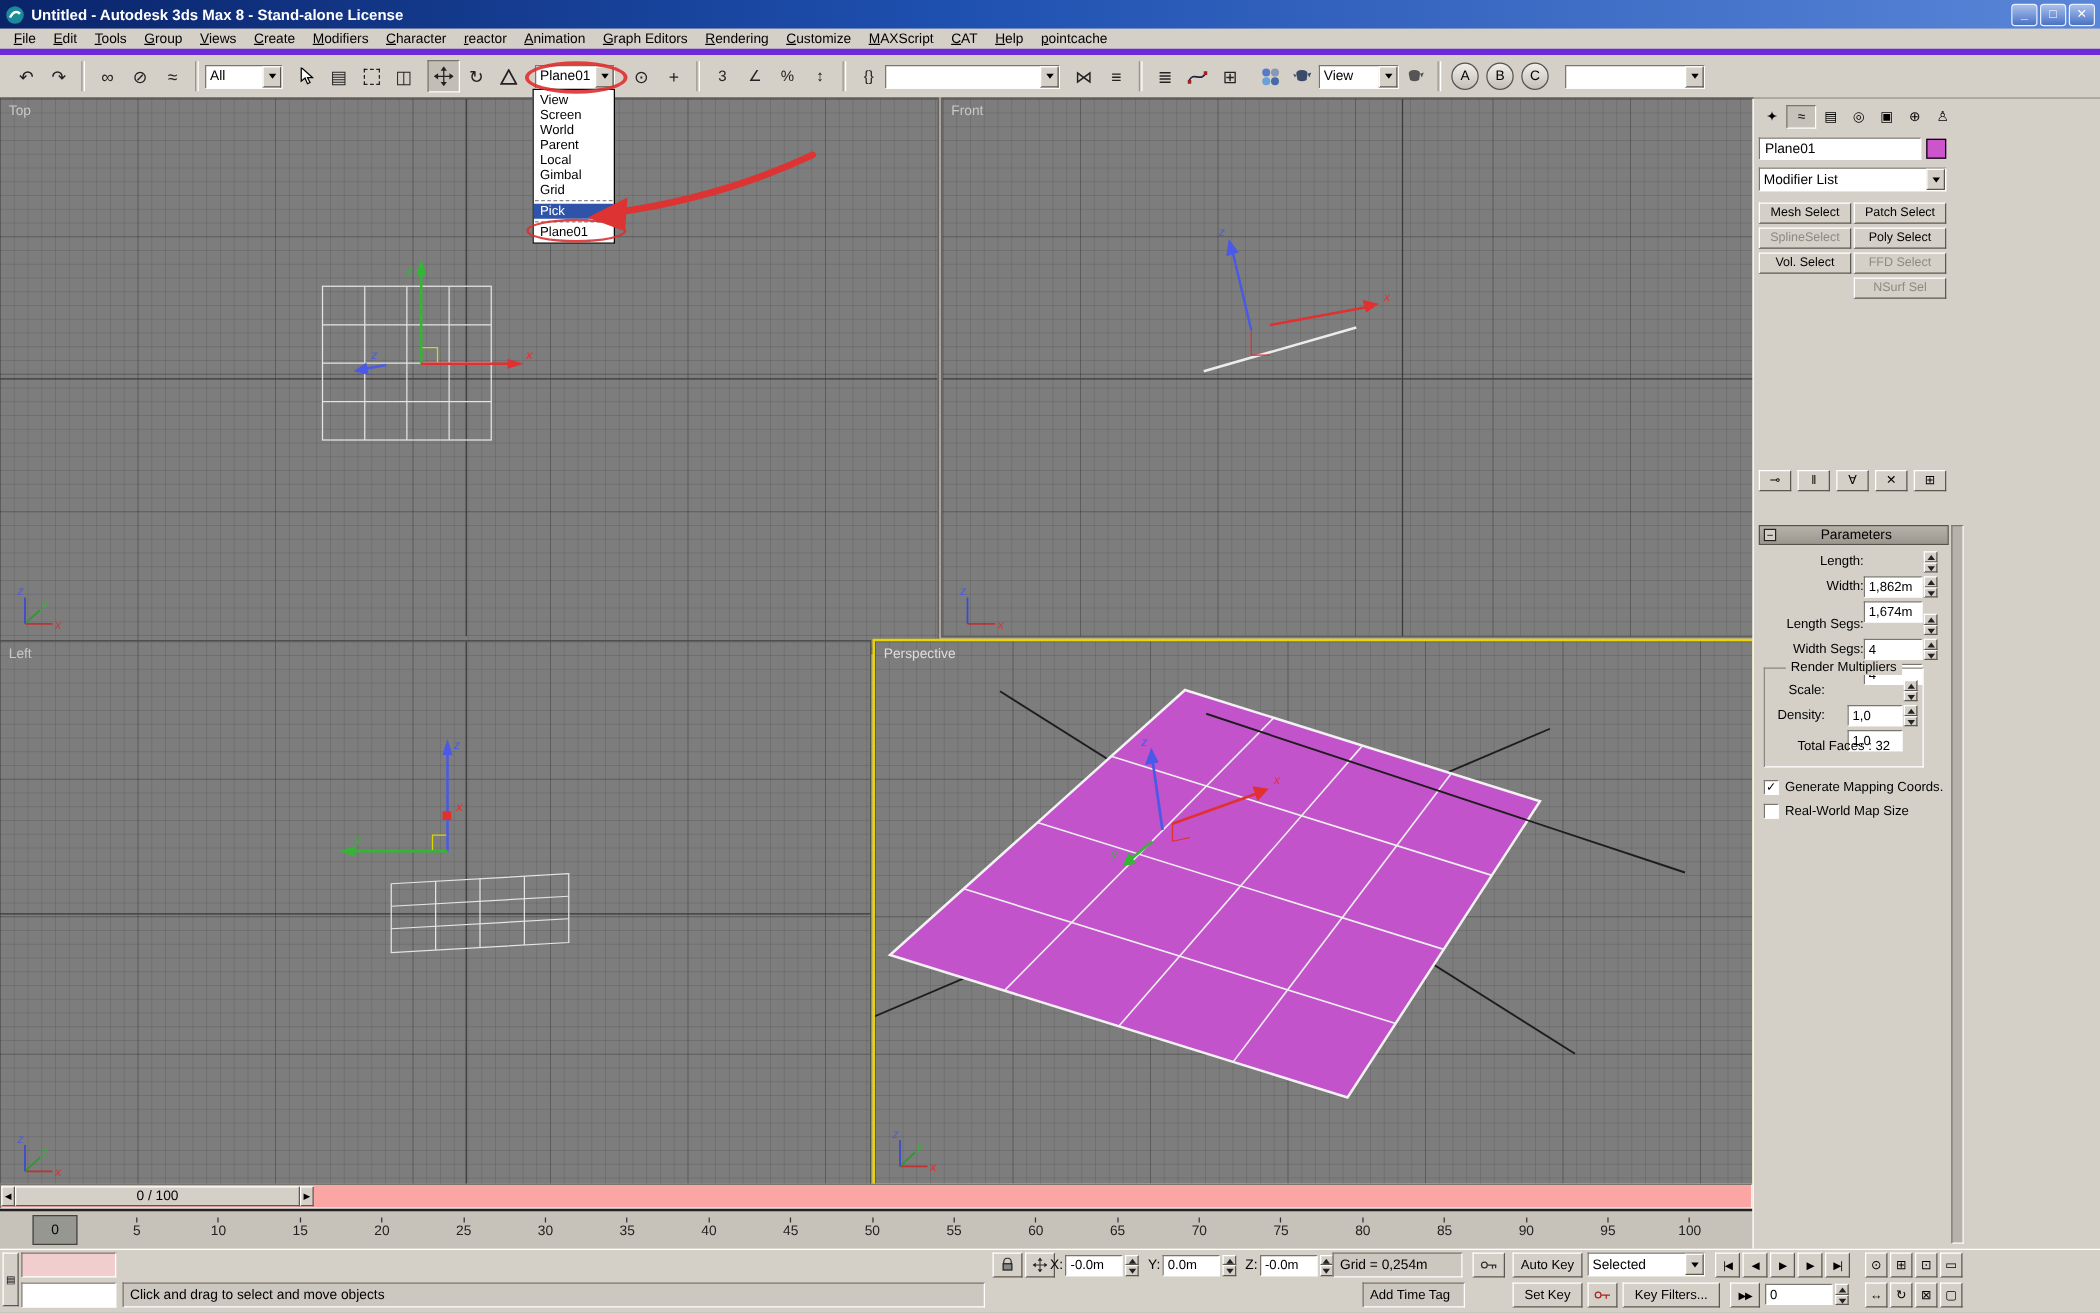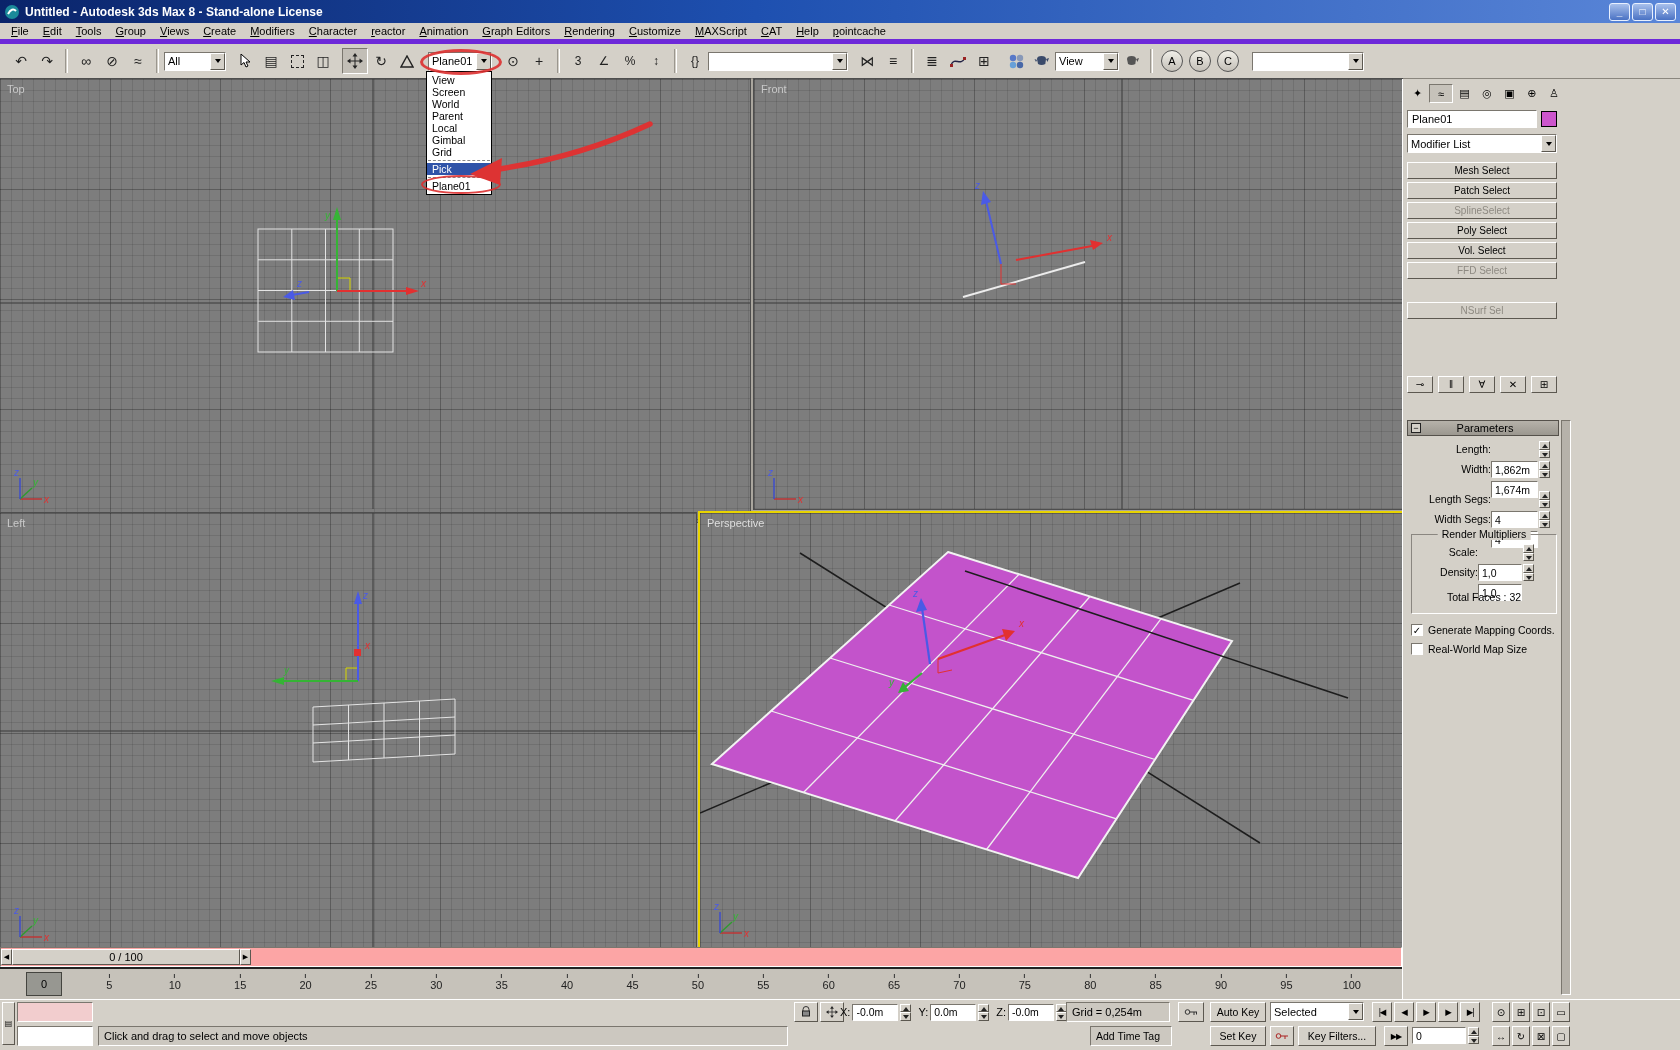--- a/index.html
+++ b/index.html
@@ -64,21 +64,21 @@
   .tick-label::before{content:"";display:block;width:1px;height:4px;background:#333;margin:0 auto 1px;}
   .frame-marker{position:absolute;left:26px;top:3px;width:36px;height:24px;background:#979791;border:1px solid #44443f;display:flex;align-items:center;justify-content:center;}
   
   .cmd-panel{position:absolute;left:1402px;top:79px;width:278px;height:920px;background:#d4d0c8;border-left:1px solid #fff;}
   .cp-tabs{position:absolute;left:4px;top:5px;width:158px;height:20px;display:flex;gap:1px;}
   .cp-tab{flex:1;height:19px;display:flex;align-items:center;justify-content:center;font-size:11px;}
   .cp-tab:nth-child(2){border:1px solid;border-color:#7a766e #fff #fff #7a766e;background:#c6c2ba;}
   .cp-name{position:absolute;left:4px;top:31px;width:130px;height:18px;background:#fff;display:flex;align-items:center;padding:0 4px;}
   .cp-swatch{position:absolute;left:138px;top:32px;width:16px;height:16px;background:#cc55cc;border:1px solid #000;}
   .cp-modlist{position:absolute;left:4px;top:55px;width:150px;}
-  .sel-grid{position:absolute;left:4px;top:83px;width:150px;display:grid;grid-template-columns:1fr;gap:3px 2px;text-align:center;}
+  .sel-grid{position:absolute;left:4px;top:83px;width:150px;display:grid;grid-template-columns:1fr 1fr;gap:3px 2px;text-align:center;}
   .sel-btn{height:17px;display:flex;align-items:center;justify-content:center;font-size:10px;white-space:nowrap;overflow:hidden;}
   .sel-grid .sel-btn:nth-child(3),.sel-grid .sel-btn:nth-child(6),.sel-grid .sel-btn:nth-child(8){color:#8e8a82;}
   .sel-grid .sel-btn:nth-child(7){background:transparent;border-color:transparent;}
   .stack{position:absolute;left:4px;top:169px;width:150px;height:124px;background:#fff;}
   .stack-list{position:absolute;left:0;top:0;right:12px;bottom:0;}
   .stack-item{height:15px;line-height:15px;padding-left:16px;font-size:11px;}
   .stack-item:first-child{background:#b2b0ac;}
   .stack-scroll{position:absolute;right:0;top:0;width:12px;bottom:0;background:#c8c4bc;border-left:1px solid #8a867e;}
   .stack-scroll i{display:block;margin:1px;height:38px;background:#a8a49c;border:1px solid #706c64;}
   .stack-tools{position:absolute;left:4px;top:297px;width:150px;display:flex;justify-content:space-between;}
@@ -90,21 +90,21 @@
   .p-row{position:relative;height:20px;text-align:right;}
   .p-row .p-label{position:absolute;right:70px;top:3px;font-size:10.5px;white-space:nowrap;}
   .p-row .field{position:absolute;left:84px;top:1px;width:47px;margin-top:20px;}
   .p-row .spin{position:absolute;left:132px;top:1px;}
   .field{background:#fff;border:1px solid;border-color:#7a766e #fff #fff #7a766e;height:17px;display:flex;align-items:center;padding:0 3px;font-size:10.5px;white-space:nowrap;}
   .spin{display:inline-flex;flex-direction:column;width:11px;height:17px;}
   .spin i{flex:1;background:#d4d0c8;border:1px solid;border-color:#fff #5c5850 #5c5850 #fff;position:relative;}
   .spin i::after{content:"";position:absolute;left:1.5px;top:2px;border-left:3px solid transparent;border-right:3px solid transparent;}
   .spin i.up::after{border-bottom:4px solid #222;}
   .spin i.dn::after{border-top:4px solid #222;}
-  .group{position:absolute;left:8px;top:455px;width:146px;height:80px;border:1px solid;border-color:#8a8680 #fff #fff #8a8680;}
+  .group{position:absolute;left:8px;top:455px;width:128px;height:80px;border:1px solid;border-color:#8a8680 #fff #fff #8a8680;}
   .group-title{position:absolute;top:-7px;left:50%;transform:translateX(-50%);background:#d4d0c8;padding:0 4px;font-size:10.5px;white-space:nowrap;}
   .group .p-row .p-label{right:78px;}
   .group .p-row .field{left:66px;width:44px;}
   .group .p-row .spin{left:111px;}
   .total-faces{position:absolute;left:0;top:56px;width:100%;text-align:center;font-size:10.5px;}
   .chk-row{position:absolute;left:8px;height:16px;display:flex;align-items:center;gap:5px;}
   .chk{width:12px;height:12px;background:#fff;border:1px solid;border-color:#7a766e #fff #fff #7a766e;display:flex;align-items:center;justify-content:center;font-size:10px;font-weight:bold;}
   .chk-label{font-size:10.5px;white-space:nowrap;}
   .cp-scroll{position:absolute;left:158px;top:341px;width:10px;height:575px;background:#b6b2aa;border:1px solid;border-color:#7a766e #fff #fff #7a766e;}
   

